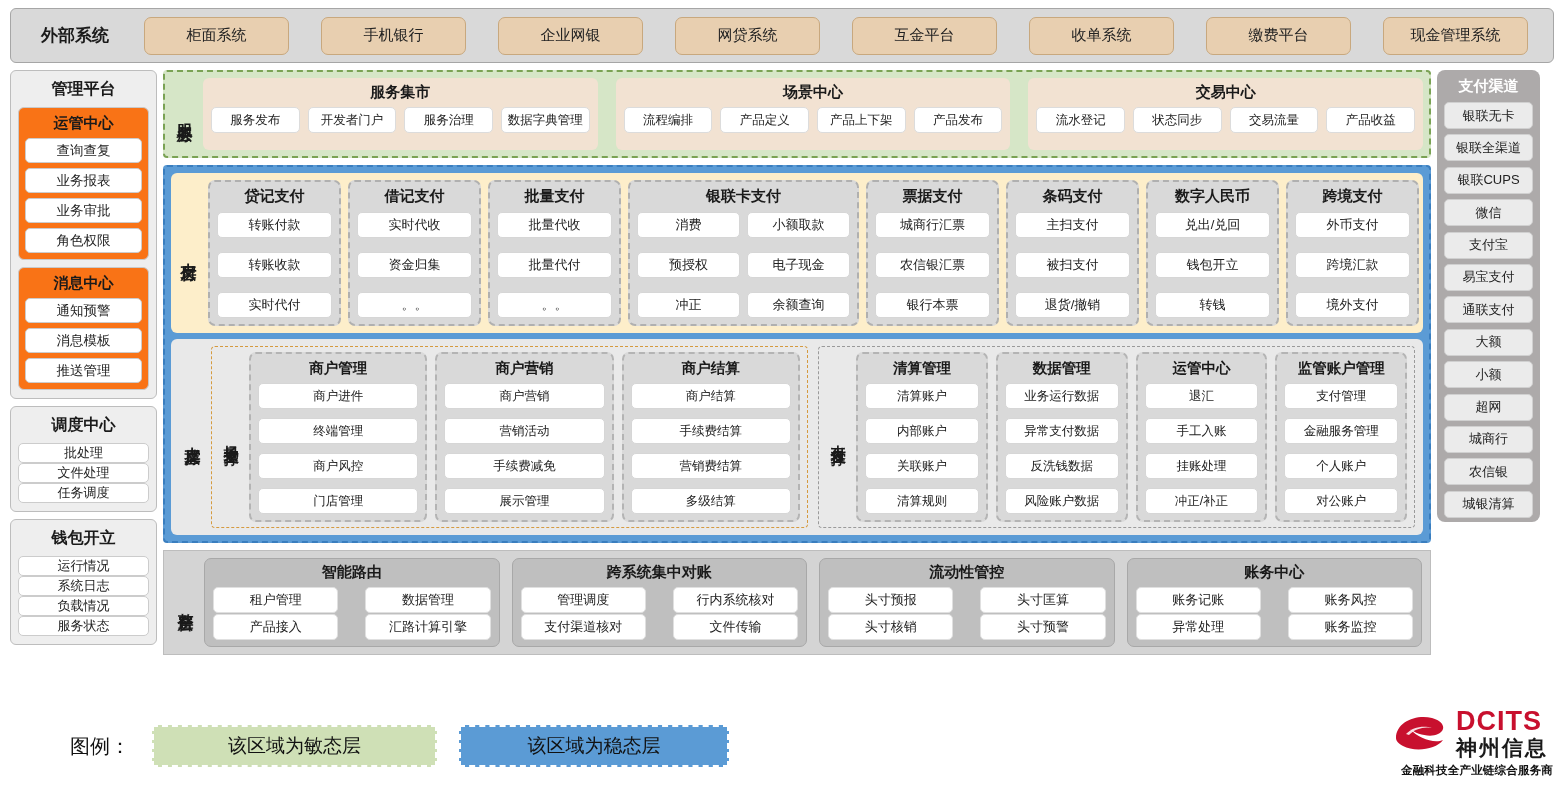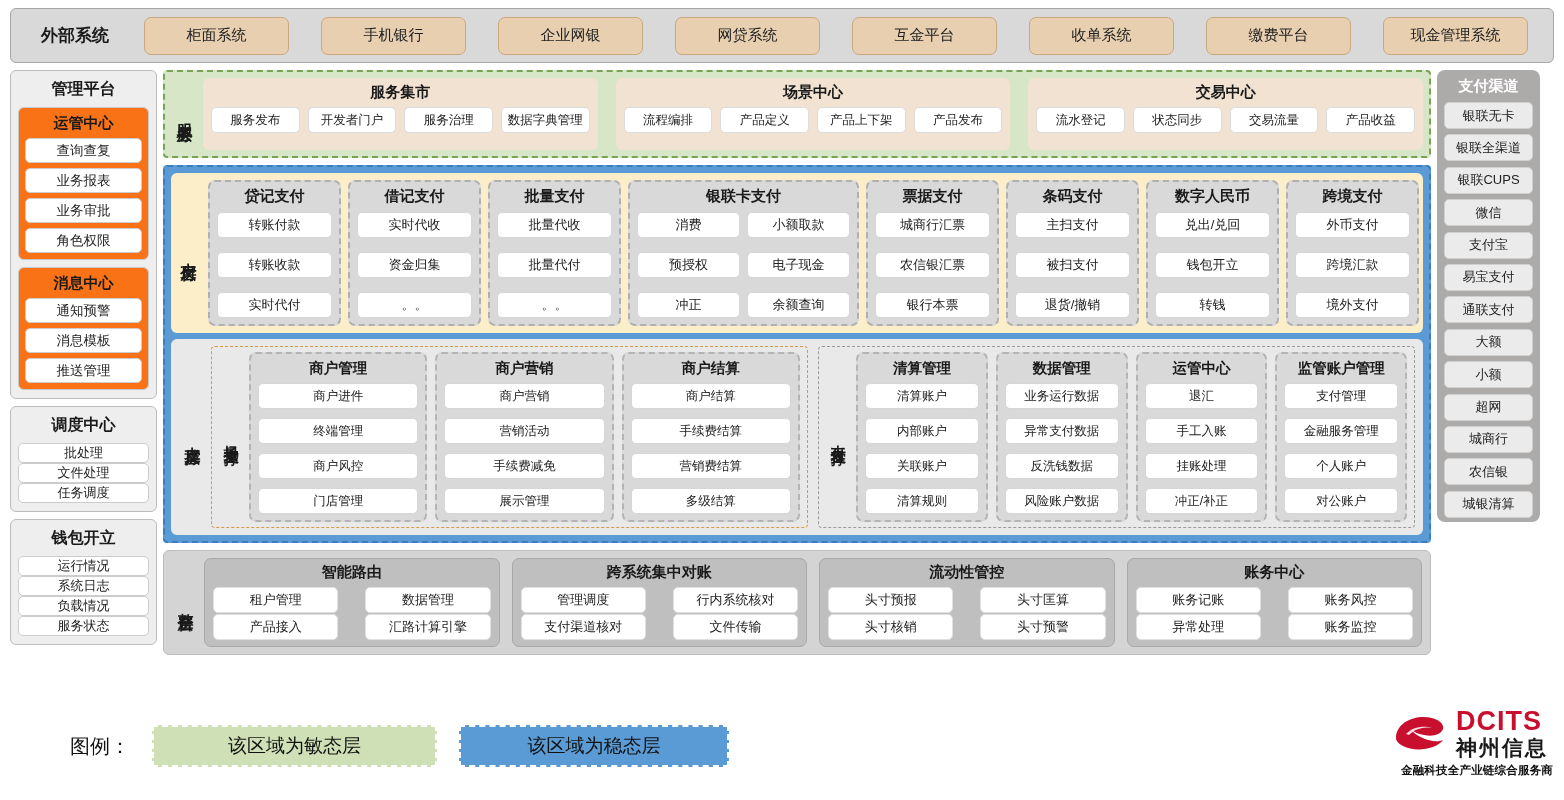--- a/index.html
+++ b/index.html
@@ -122,21 +122,21 @@
   .sup-card{
     flex:1;background:#d9d9d9;border:2px dashed #b4b4b4;border-radius:7px;
     padding:3px 7px 6px;box-sizing:border-box;display:flex;flex-direction:column;
   }
   .sup-card > .grp-title{font-size:14.5px;margin:2px 0 5px;}
   .sup-card .list{flex:1;display:flex;flex-direction:column;justify-content:space-between;}
   .sup-card .chip{height:26px;font-size:12.5px;border-color:#d6d6d6;}
 
   
   .int-layer{
-    background:#d4d4d4;border:1px solid #bdbdbd;border-radius:6px;
+    background:#d4d4d4;border:1px solid #bdbdbd;border-radius:0;
     display:flex;align-items:stretch;padding:7px 8px;box-sizing:border-box;height:105px;
   }
   .int-layer .vlabel{width:26px;font-size:16px;flex:none;margin-right:6px;}
   .int-groups{flex:1;display:flex;gap:12px;}
   .int-card{
     flex:1;background:#bfbfbf;border:1px solid #a8a8a8;border-radius:7px;
     padding:2px 8px 6px;box-sizing:border-box;display:flex;flex-direction:column;
   }
   .int-card > .grp-title{font-size:15px;margin:2px 0 5px;}
   .int-card .grid{flex:1;display:flex;flex-direction:column;justify-content:space-between;}

